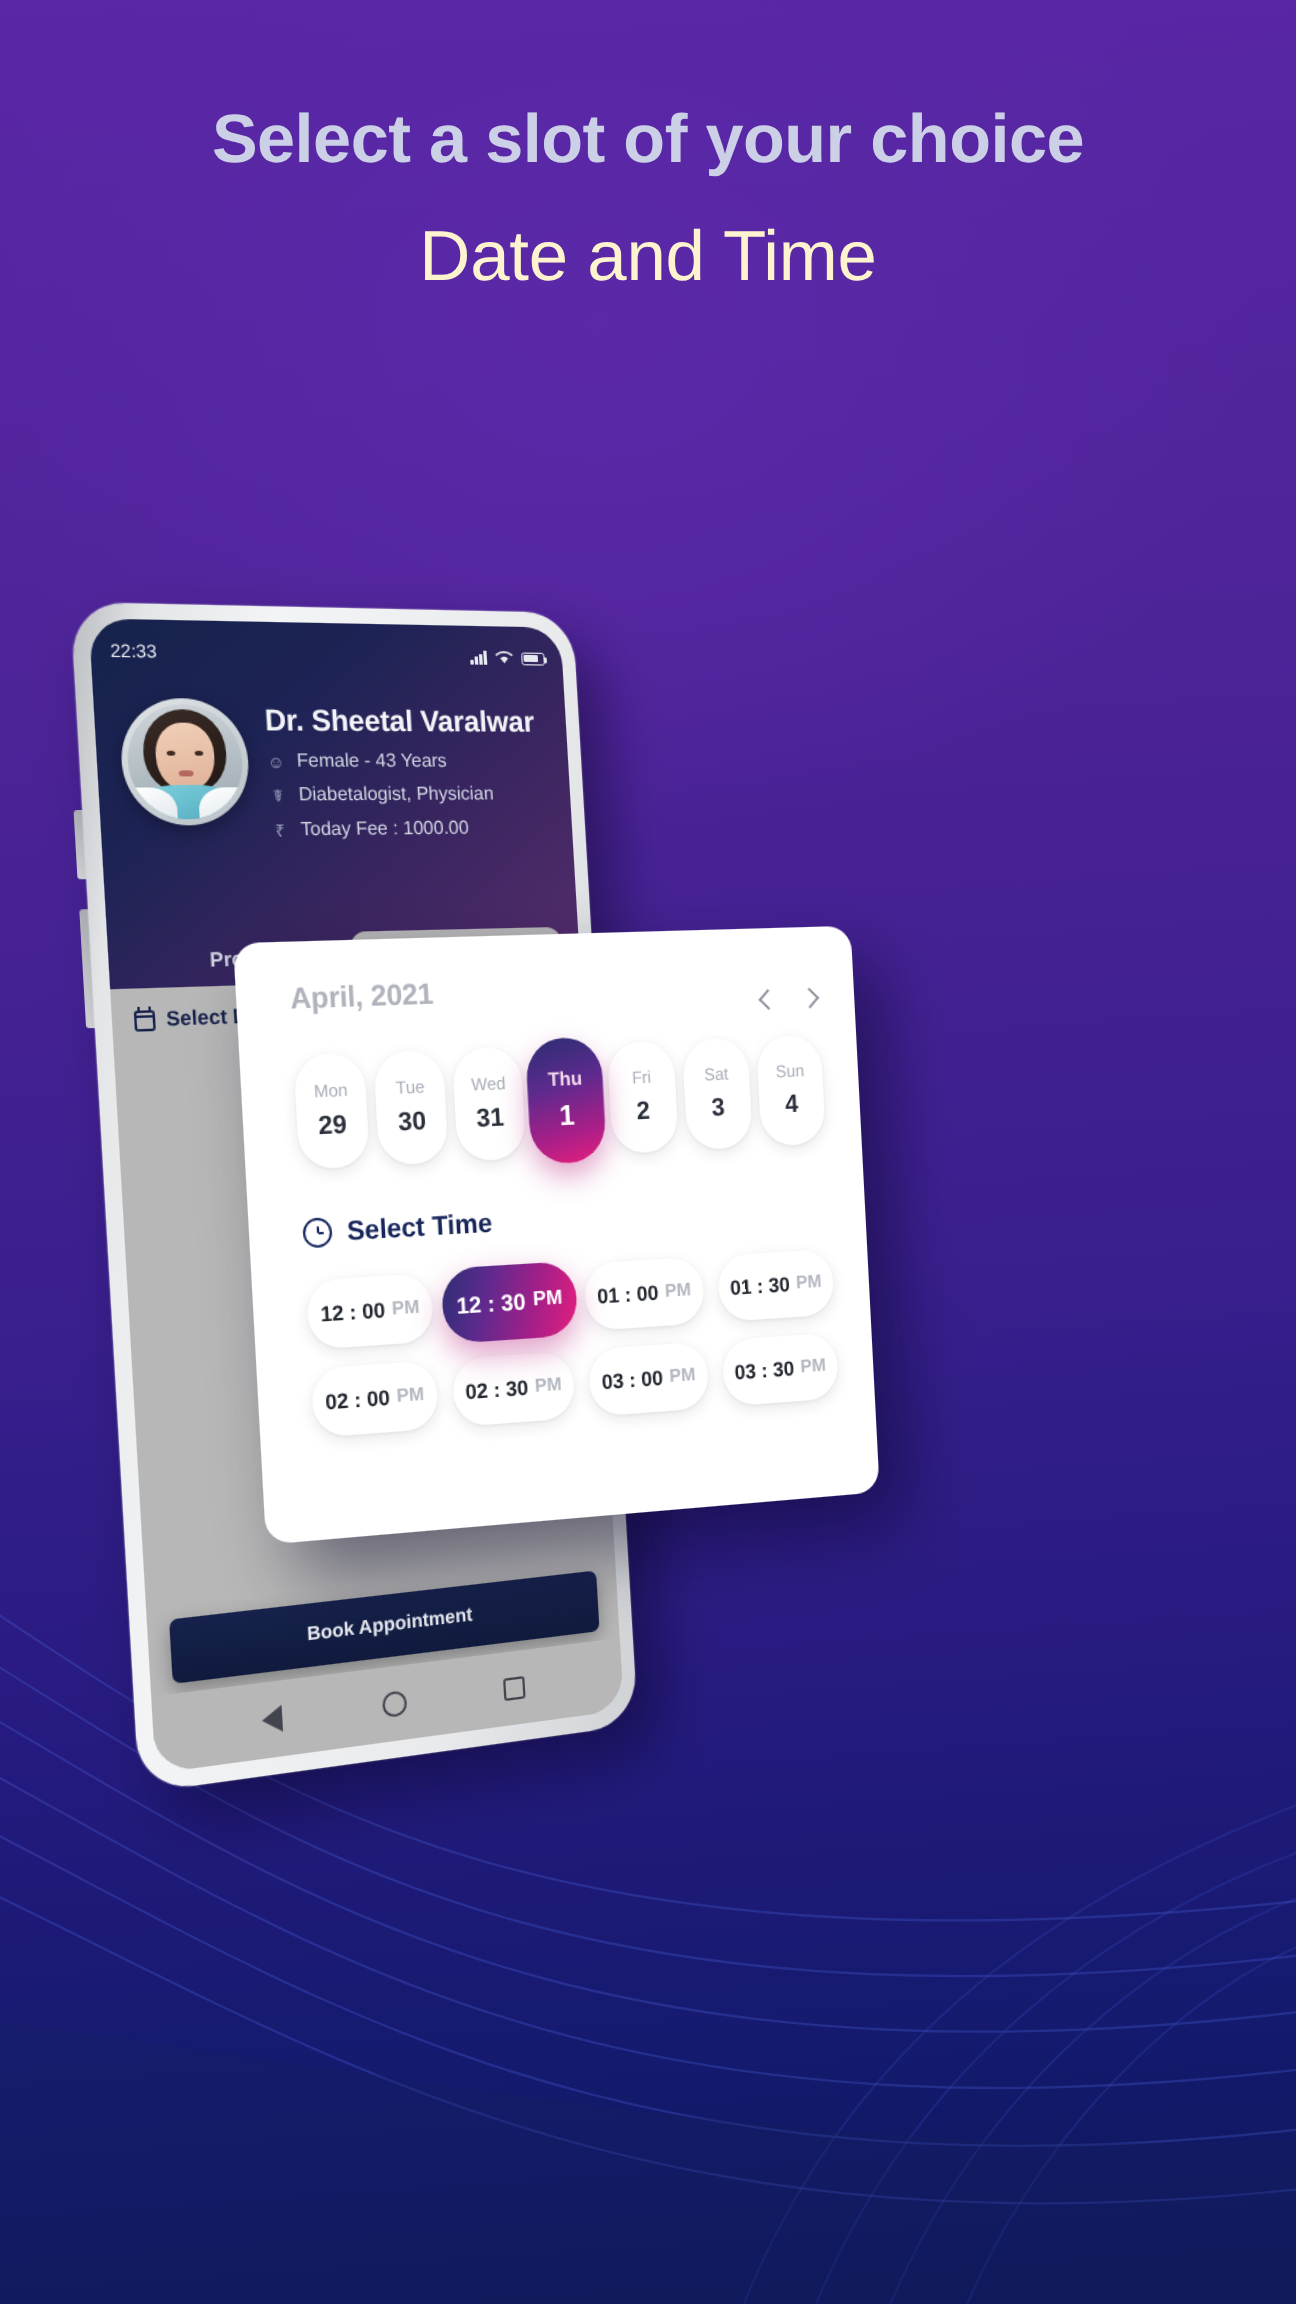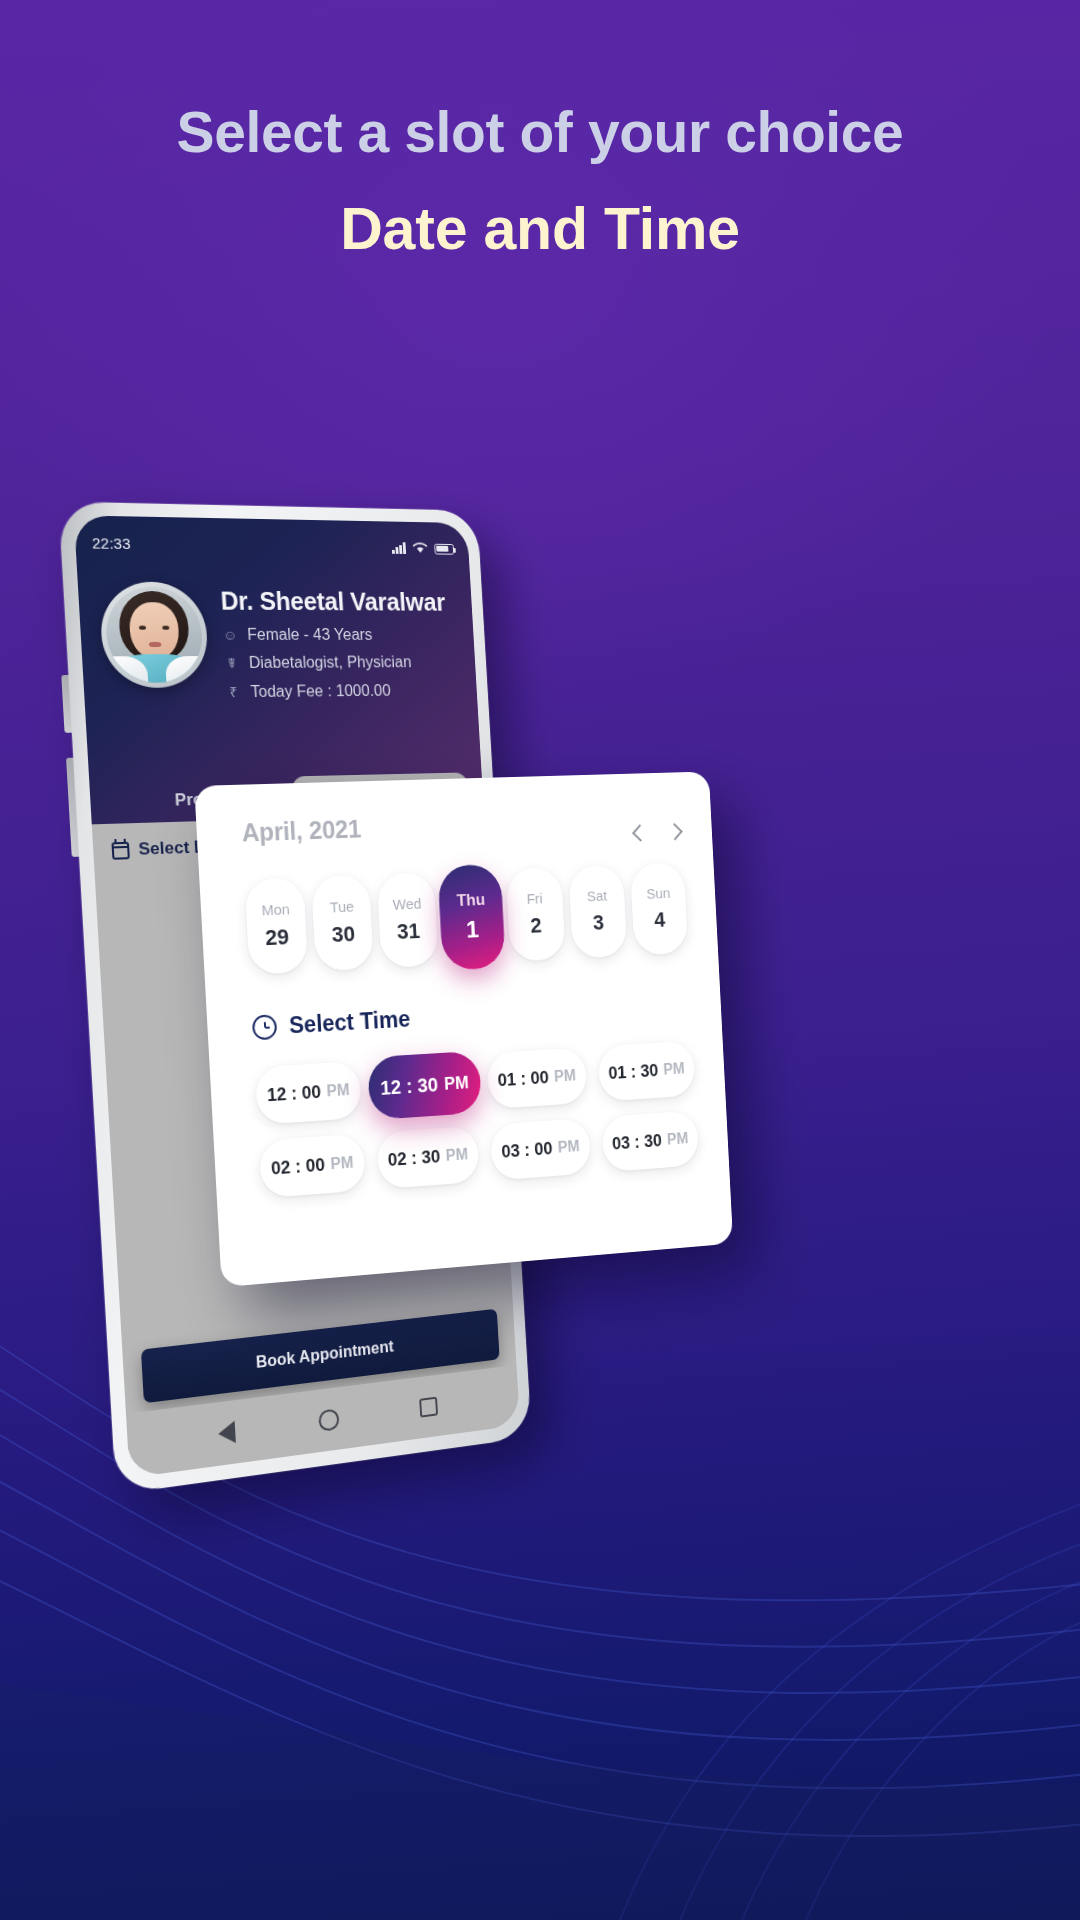--- a/index.html
+++ b/index.html
@@ -17,34 +17,34 @@
       radial-gradient(ellipse 900px 700px at 46% 14%, #5b29a8 0%, rgba(91,41,168,0) 62%),
       linear-gradient(176deg, #5a27a6 0%, #4d2398 30%, #3a1f8e 55%, #241a7e 74%, #141a6e 88%, #0d1657 100%);
     overflow: hidden;
   }
 
   
   .swoosh { position: absolute; left: 0; bottom: 0; width: 1080px; height: 900px; pointer-events: none; }
 
   
   .headline {
-    position: absolute; top: 98px; left: 0; width: 1080px;
+    position: absolute; top: 82px; left: 0; width: 1080px;
     text-align: center;
     line-height: 1.22;
   }
   .headline .l1, .headline .l2 {
     display: block;
     font-size: 57px; font-weight: 700;
     color: #ccd0e6;
     letter-spacing: -0.4px;
   }
   .headline .l3 {
     display: block;
     margin-top: 26px;
-    font-size: 59px; font-weight: 700;
+    font-size: 59px; font-weight: 400;
     color: #fdf4cf;
     letter-spacing: -0.2px;
   }
 
   
   .phone-wrap {
     position: absolute;
     left: 88px; top: 505px;
     width: 430px; height: 960px;
     transform: perspective(1500px) rotateY(14deg) rotateZ(-3.2deg) rotateX(1deg);

